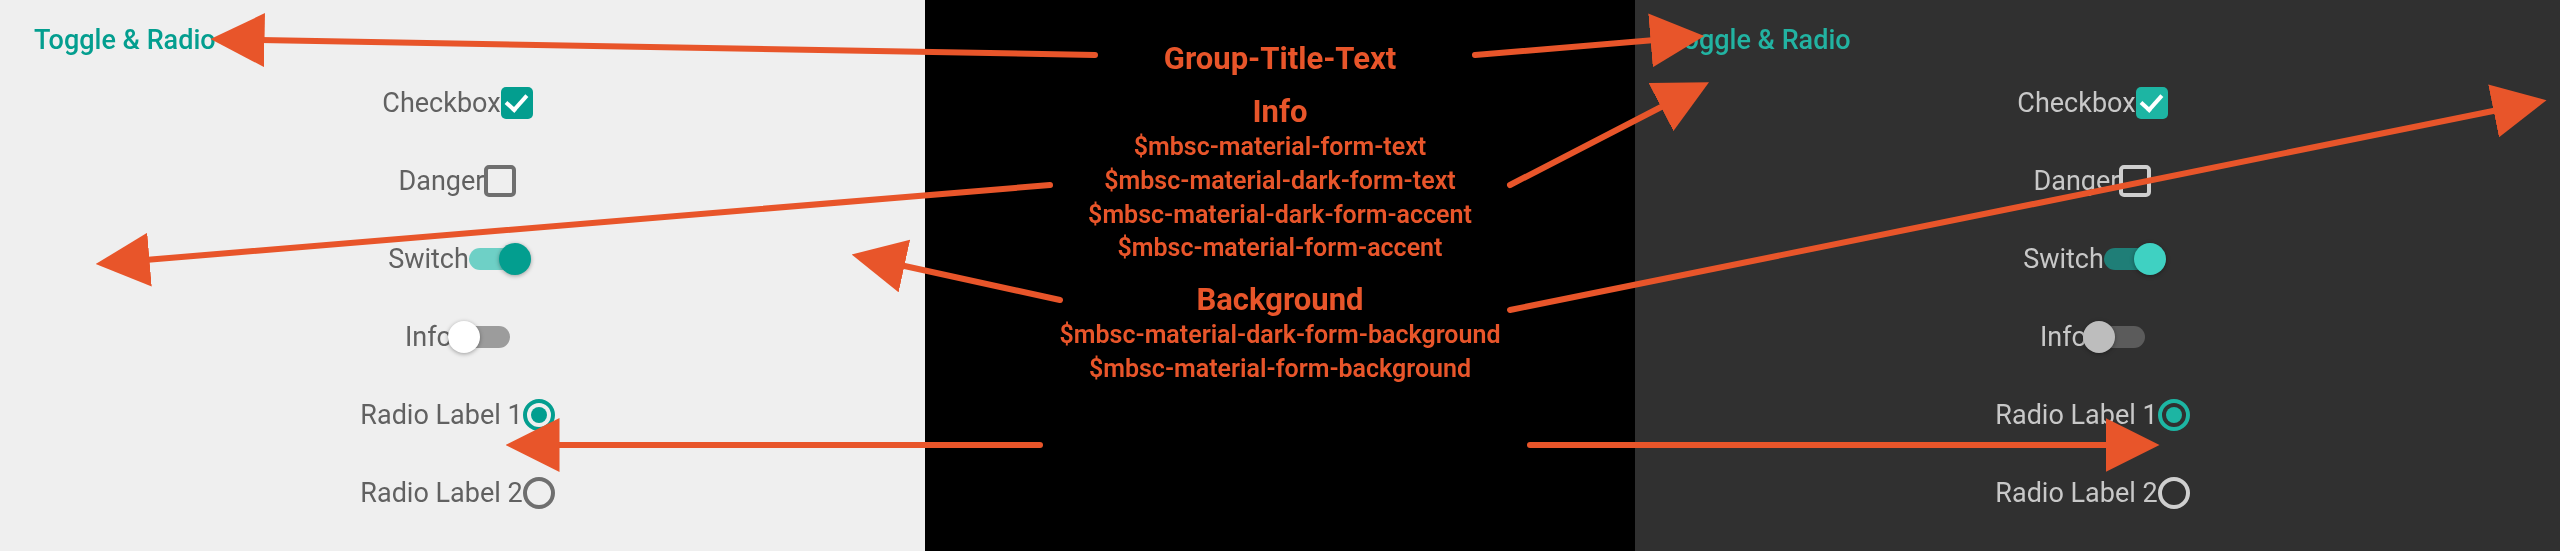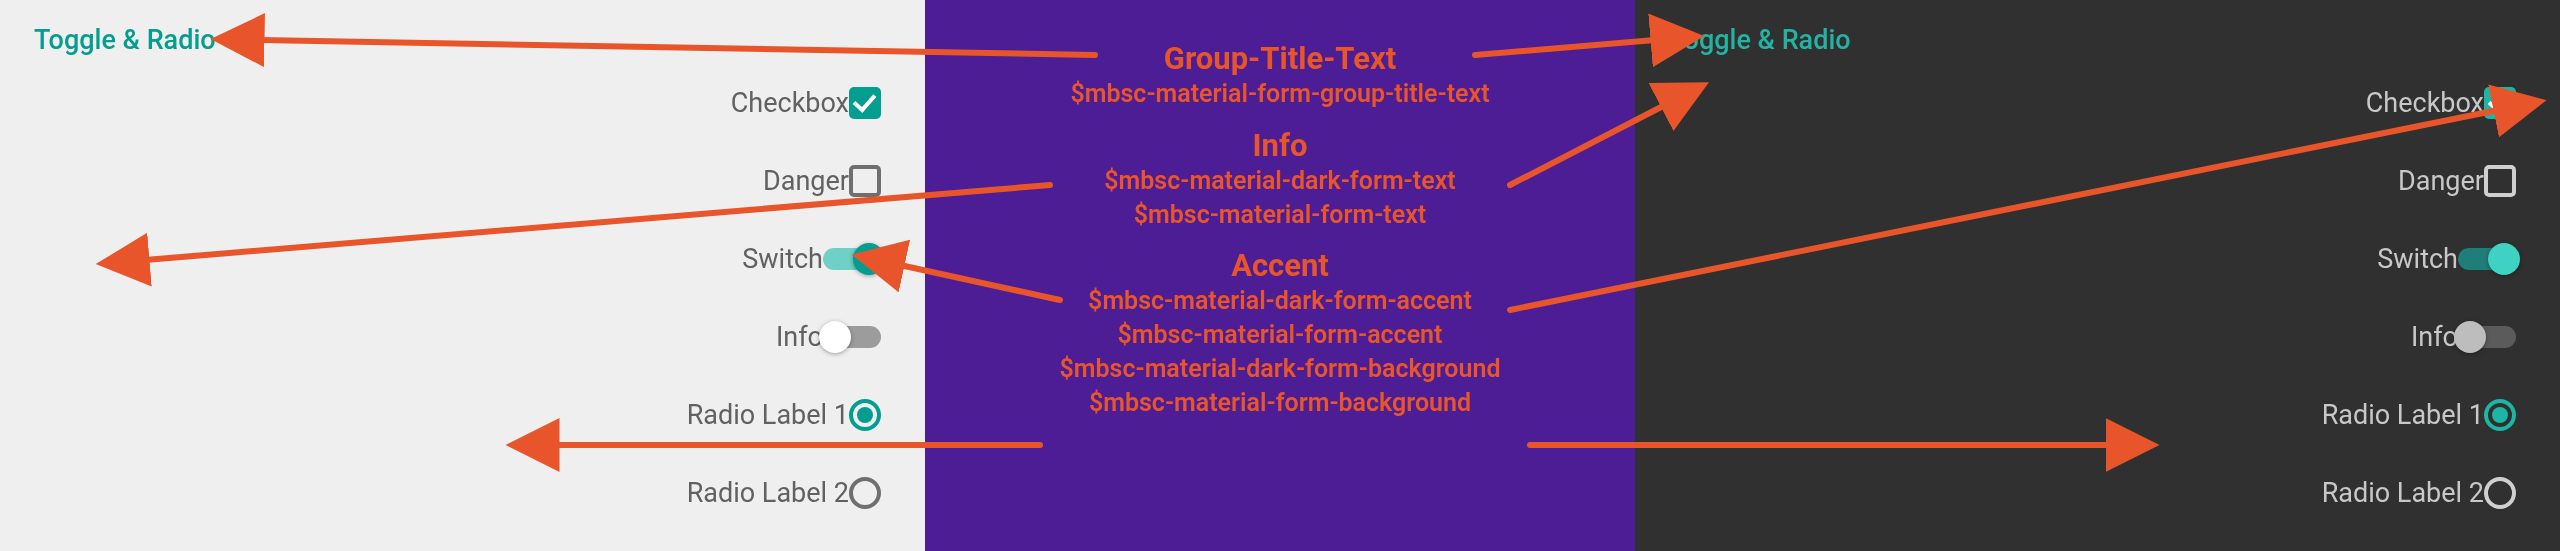--- a/index.html
+++ b/index.html
@@ -27,42 +27,42 @@
   }
   .panel.light {
     left: 0;
     width: 925px;
     background: #efefef;
     color: #616161;
   }
   .panel.middle {
     left: 925px;
     width: 710px;
-    background: #4c1d95;
+    background: #000000;
     text-align: center;
   }
   .panel.dark {
     left: 1635px;
     width: 925px;
     background: #303030;
     color: #c8c8c8;
   }
 
   .group-title {
     color: #039e8f;
     font-size: 27px;
     font-weight: 500;
     margin-bottom: 8px;
   }
   .panel.dark .group-title { color: #22b3a2; }
 
   .row {
     display: flex;
     align-items: center;
-    justify-content: flex-end;
+    justify-content: center;
     height: 78px;
     font-size: 27px;
   }
   .row .label {
     flex: 0 0 auto;
   }
 
   .ctrl {
     flex: 0 0 auto;
     display: flex;
@@ -229,30 +229,29 @@
       <span class="label">Radio Label 2</span>
       <span class="ctrl">
           <span class="radio unchecked"></span>
         </span>
     </div>
   </div>
 
   <div class="panel middle">
     <div class="legend-block">
       <div class="legend-title">Group-Title-Text</div>
-      <div class="legend-var">$mbsc-material-form-group-title-text</div>
 
       <div class="legend-title">Info</div>
+      <div class="legend-var">$mbsc-material-form-text</div>
       <div class="legend-var">$mbsc-material-dark-form-text</div>
-      <div class="legend-var">$mbsc-material-form-text</div>
-
-      <div class="legend-title">Accent</div>
+
       <div class="legend-var">$mbsc-material-dark-form-accent</div>
       <div class="legend-var">$mbsc-material-form-accent</div>
 
+      <div class="legend-title">Background</div>
       <div class="legend-var">$mbsc-material-dark-form-background</div>
       <div class="legend-var">$mbsc-material-form-background</div>
     </div>
   </div>
 
   <div class="panel dark">
     <div class="group-title">Toggle &amp; Radio</div>
 
     <div class="row">
       <span class="label">Checkbox</span>

